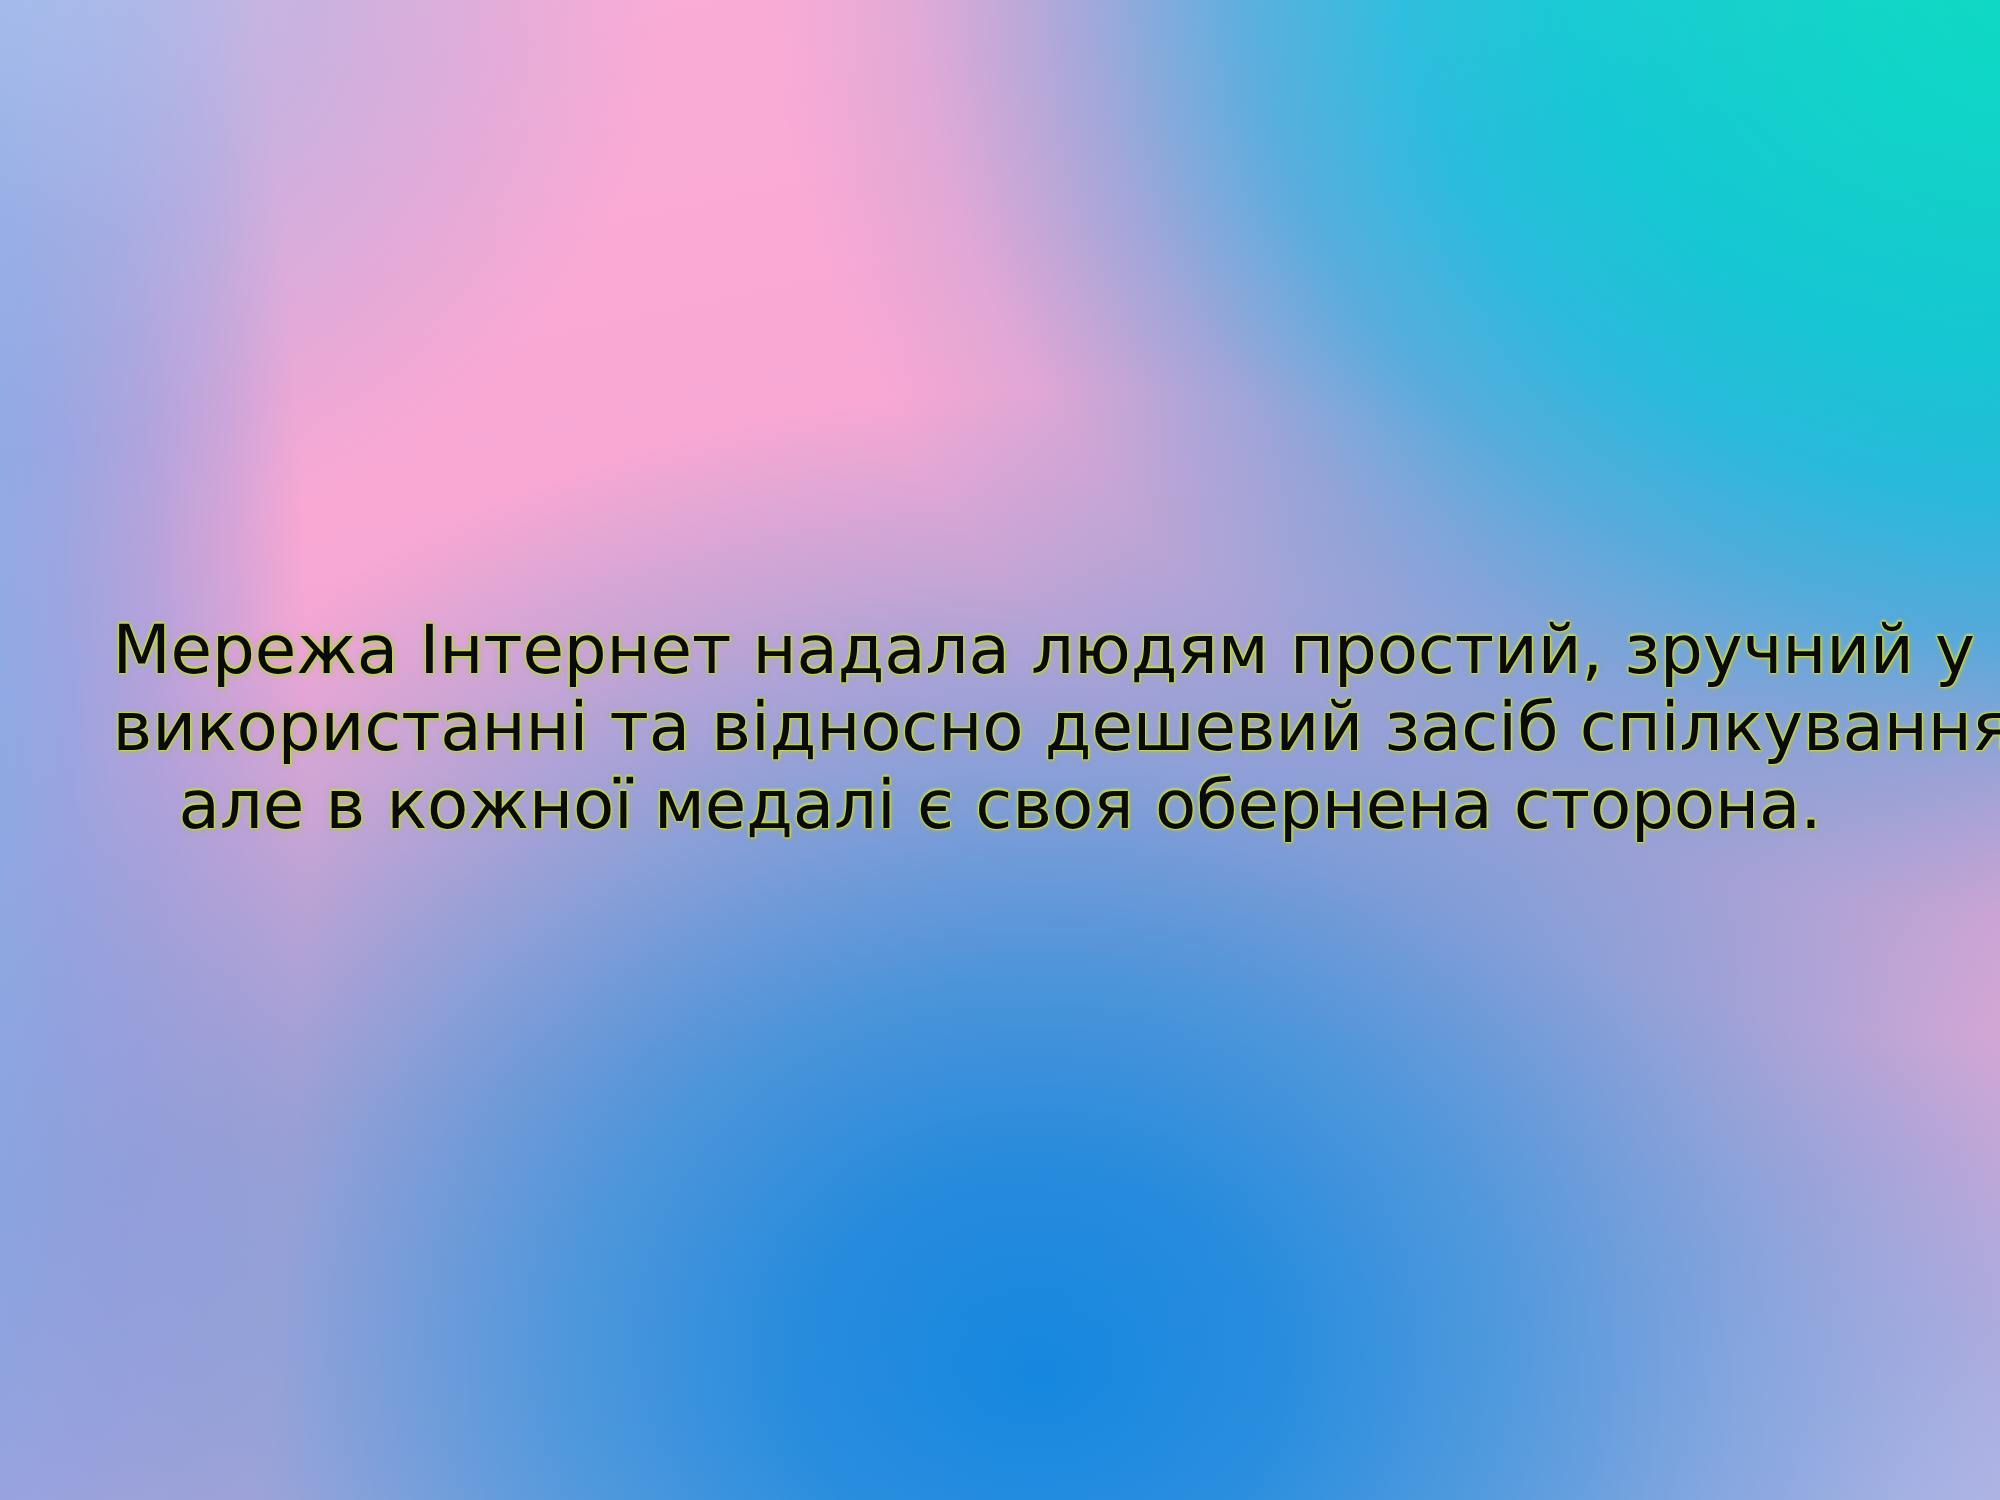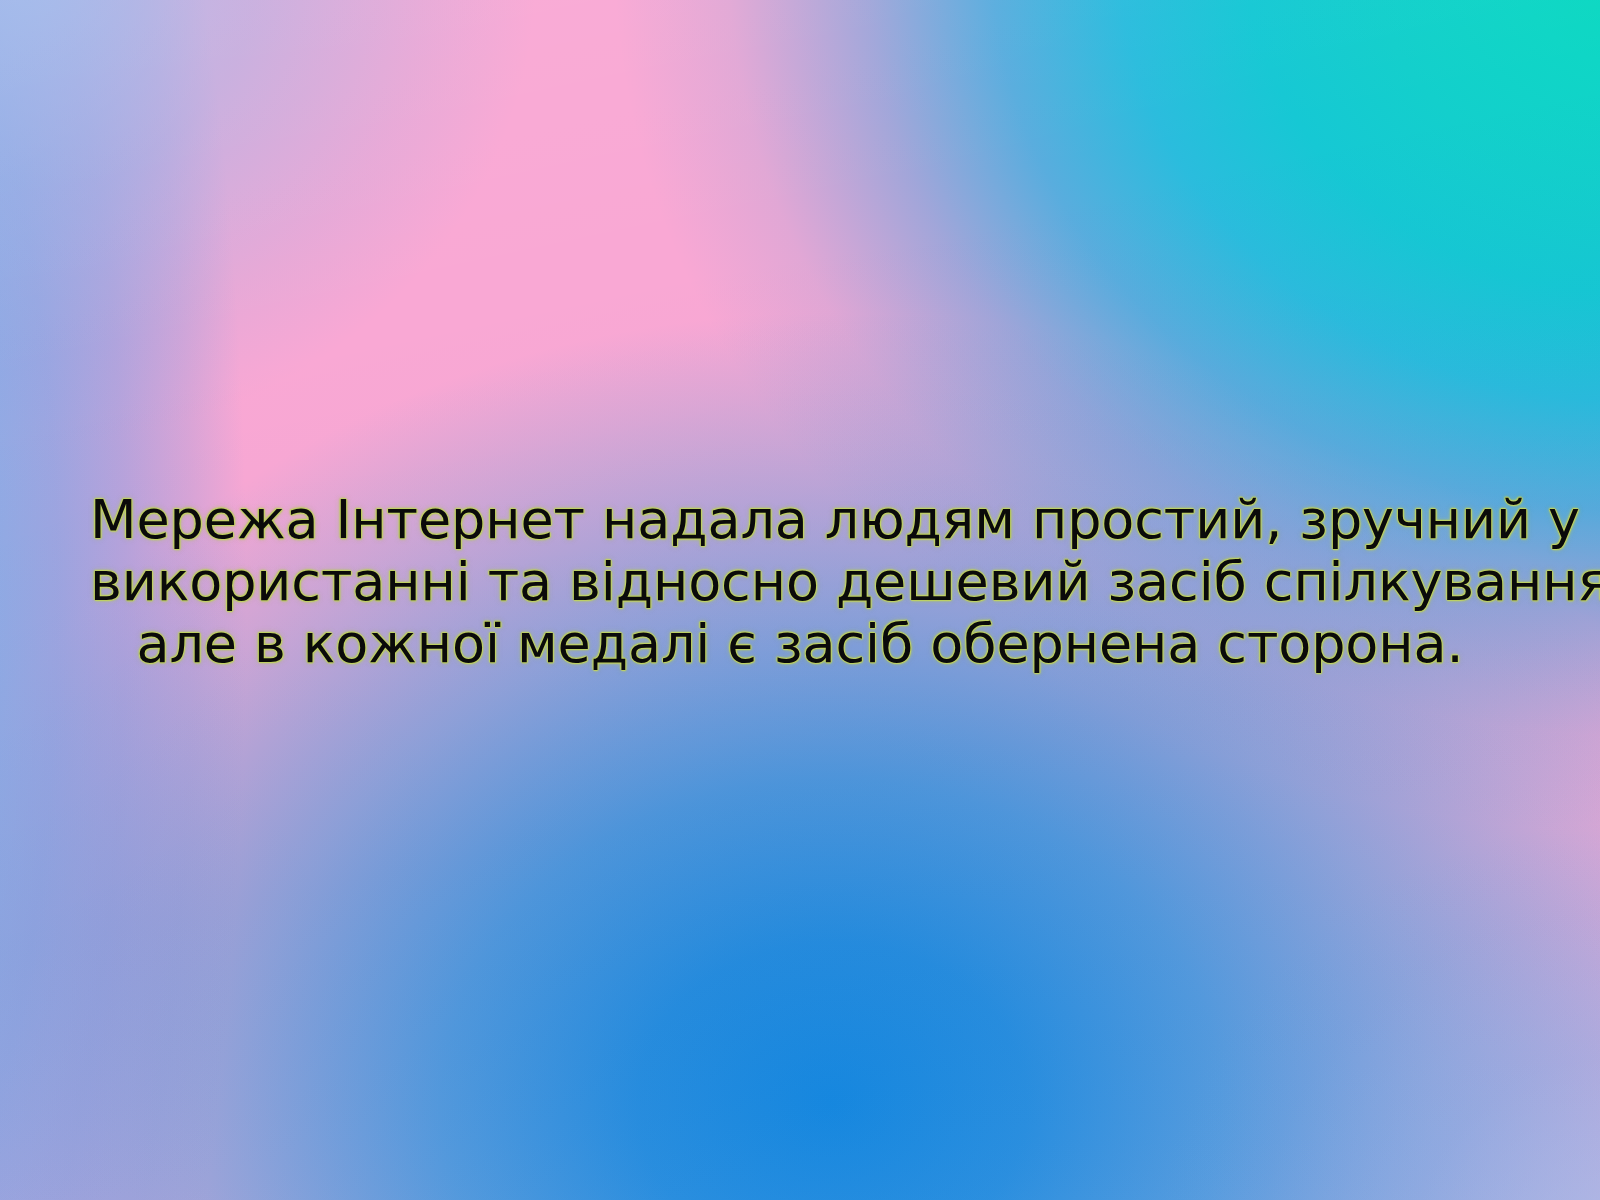--- a/index.html
+++ b/index.html
@@ -137,16 +137,16 @@
   <div class="bg-layer bg-azure"></div>
   <div class="bg-layer bg-teal"></div>
   <div class="bg-layer bg-periwinkle"></div>
   <div class="bg-layer bg-tl-light"></div>
   <div class="bg-layer bg-br-light"></div>
   <div class="bg-layer bg-sweep"></div>
 
   <div class="text-block">
     <span class="text-line">Мережа Інтернет надала людям простий, зручний у</span>
     <span class="text-line">використанні та відносно дешевий засіб спілкування.</span>
-    <span class="text-line">але в кожної медалі є засіб обернена сторона.</span>
+    <span class="text-line">але в кожної медалі є своя обернена сторона.</span>
   </div>
 
 </div>
 
 </body></html>

